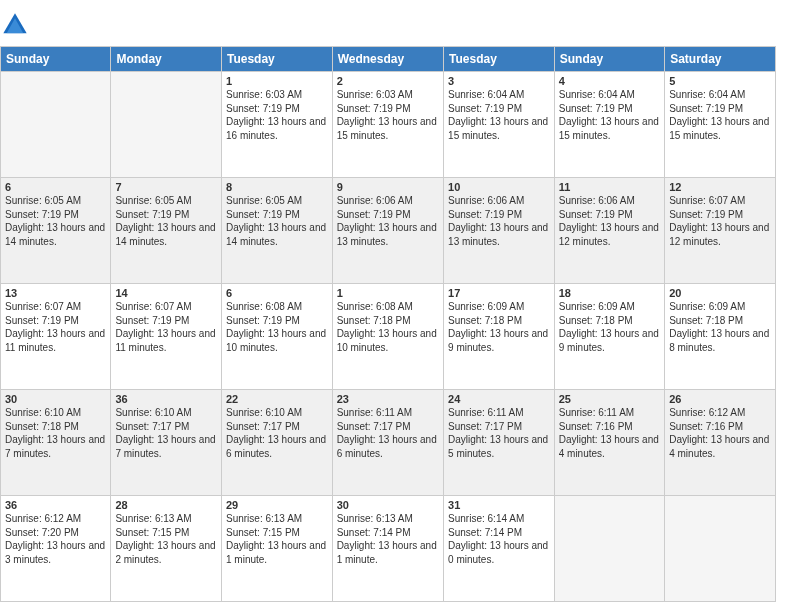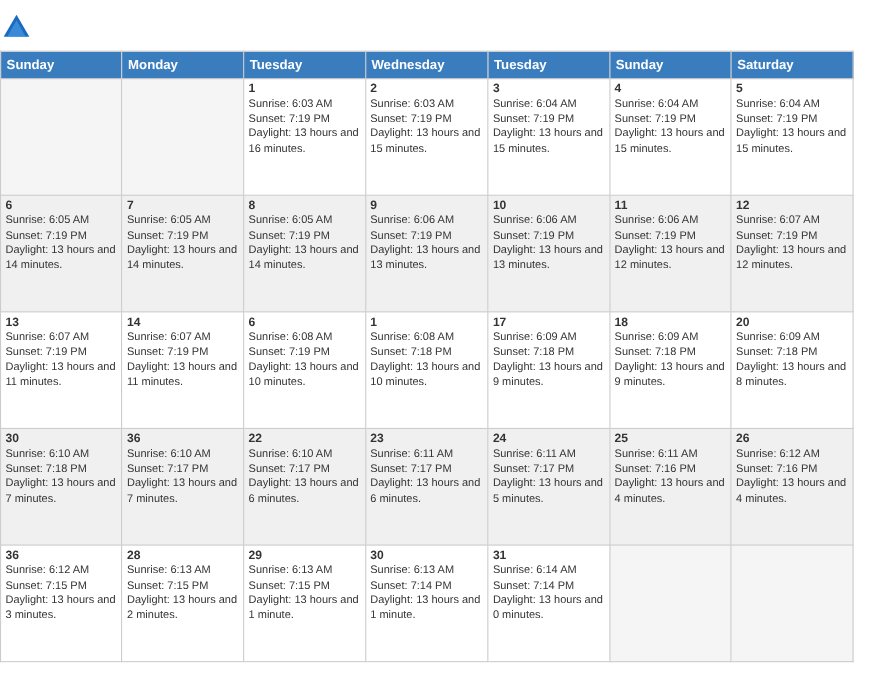--- a/index.html
+++ b/index.html
@@ -318,21 +318,21 @@
             <div class="day-info">Sunrise: 6:12 AM
 Sunset: 7:16 PM
 Daylight: 13 hours
 and 4 minutes.</div>
           </td>
         </tr>
         <tr>
           <td>
             <span class="day-number">36</span>
             <div class="day-info">Sunrise: 6:12 AM
-Sunset: 7:15 PM
+Sunset: 7:20 PM
 Daylight: 13 hours
 and 3 minutes.</div>
           </td>
           <td>
             <span class="day-number">28</span>
             <div class="day-info">Sunrise: 6:13 AM
 Sunset: 7:15 PM
 Daylight: 13 hours
 and 2 minutes.</div>
           </td>

